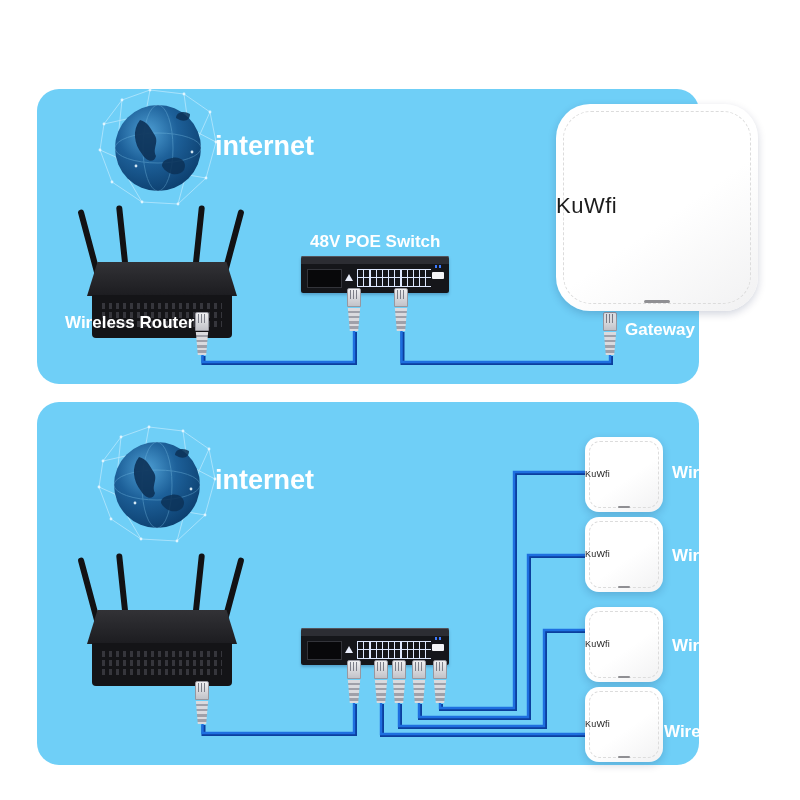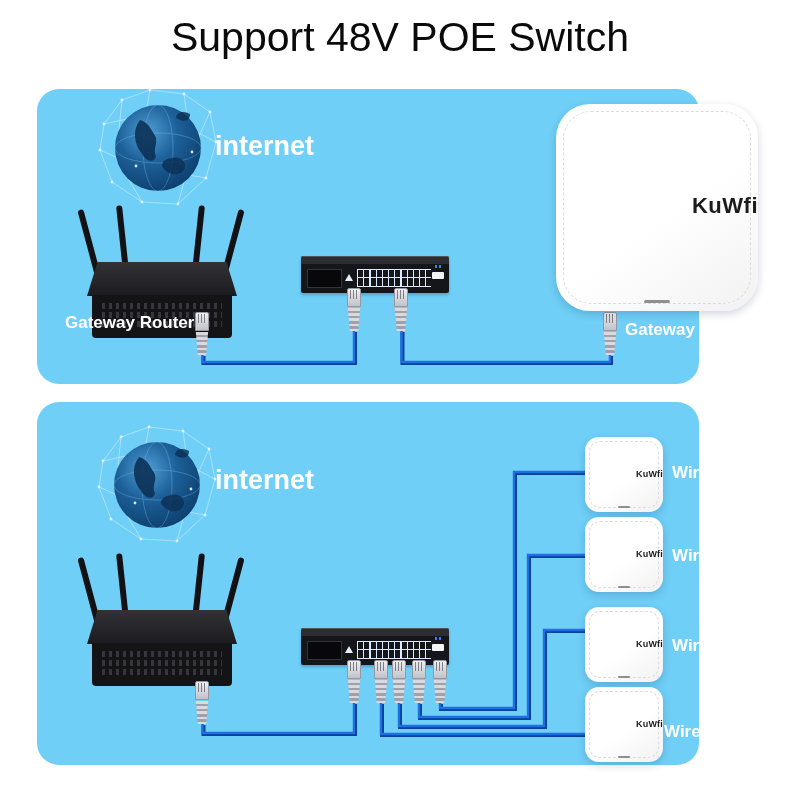--- a/index.html
+++ b/index.html
@@ -48,21 +48,21 @@
               background:repeating-linear-gradient(180deg,#dadade 0 2.6px,#9fa0a9 2.6px 5.2px);
               clip-path:polygon(6% 0,94% 0,80% 100%,20% 100%);}
   
   .ap{position:absolute;background:linear-gradient(145deg,#ffffff 55%,#f1f1f2);box-shadow:0 3px 8px rgba(0,20,70,.18);}
   .ap::before{content:"";position:absolute;border:1.5px dashed #dcdcdc;border-radius:inherit;}
   .ap-big{width:202px;height:207px;border-radius:34px;}
   .ap-big::before{inset:7px;border-radius:28px;}
   .ap-sm{width:78px;height:75px;border-radius:14px;}
   .ap-sm::before{inset:4px;border-radius:11px;border-width:1px;}
   .ap-logo{position:absolute;left:0;right:0;top:50%;transform:translateY(-58%);
-           text-align:right;font-weight:bold;color:#1c1c1c;letter-spacing:.5px;}
+           text-align:left;font-weight:normal;color:#1c1c1c;letter-spacing:.5px;}
   .ap-big .ap-logo{font-size:22px;}
   .ap-sm .ap-logo{font-size:9px;letter-spacing:.2px;}
   .ap-dash{position:absolute;left:50%;transform:translateX(-50%);background:#8f8f93;border-radius:2px;}
   .ap-big .ap-dash{bottom:8px;width:26px;height:3px;}
   .ap-sm .ap-dash{bottom:4px;width:12px;height:2px;}
 </style>
 </head>
 <body>
 
 <svg width="0" height="0" style="position:absolute">
@@ -104,21 +104,20 @@
           <circle cx="8" cy="68" r="1.4"></circle>
           <circle cx="44" cy="84" r="1.4"></circle>
         <circle cx="100" cy="70" r="1.4"></circle>
       </g>
     </g>
   </defs>
 </svg>
 
 <div class="stage">
 
-  <div class="title">Support 48V POE Switch</div>
 
   <section class="panel panel1">
 
     <svg class="cables" width="733" height="295">
       <g class="cable-shadow" transform="translate(1,1)">
         <polyline points="165.5,266 165.5,273 317,273 317,242"></polyline>
         <polyline points="364.5,242 364.5,273 573,273 573,266"></polyline>
       </g>
       <g class="cable-main">
         <polyline points="165.5,266 165.5,273 317,273 317,242"></polyline>
@@ -136,22 +135,23 @@
       <i class="ant" style="left:43px;top:0;height:86px;transform:rotate(-6deg)"></i>
       <i class="ant" style="left:108px;top:0;height:86px;transform:rotate(6deg)"></i>
       <i class="ant" style="left:136px;top:2px;height:80px;transform:rotate(15deg)"></i>
       <div class="r-top"></div>
       <div class="r-front">
         <div class="vent"></div>
         <div class="vent"></div>
         <div class="vent"></div>
       </div>
     </div>
-    <div class="lbl" style="left:28px;top:224px">Gateway Router</div>
-
+    <div class="lbl" style="left:28px;top:224px">Wireless Router</div>
+
+    <div class="lbl" style="left:273px;top:143px">48V POE Switch</div>
     <div class="switch" style="left:264px;top:167px">
       <div class="sw-left"></div>
       <i class="sw-tri"></i>
       <div class="sw-ports"></div>
       <div class="sw-led"></div>
       <div class="sw-sfp"></div>
     </div>
 
     <div class="rj45" style="left:158px;top:223px">
       <div class="head"></div>

